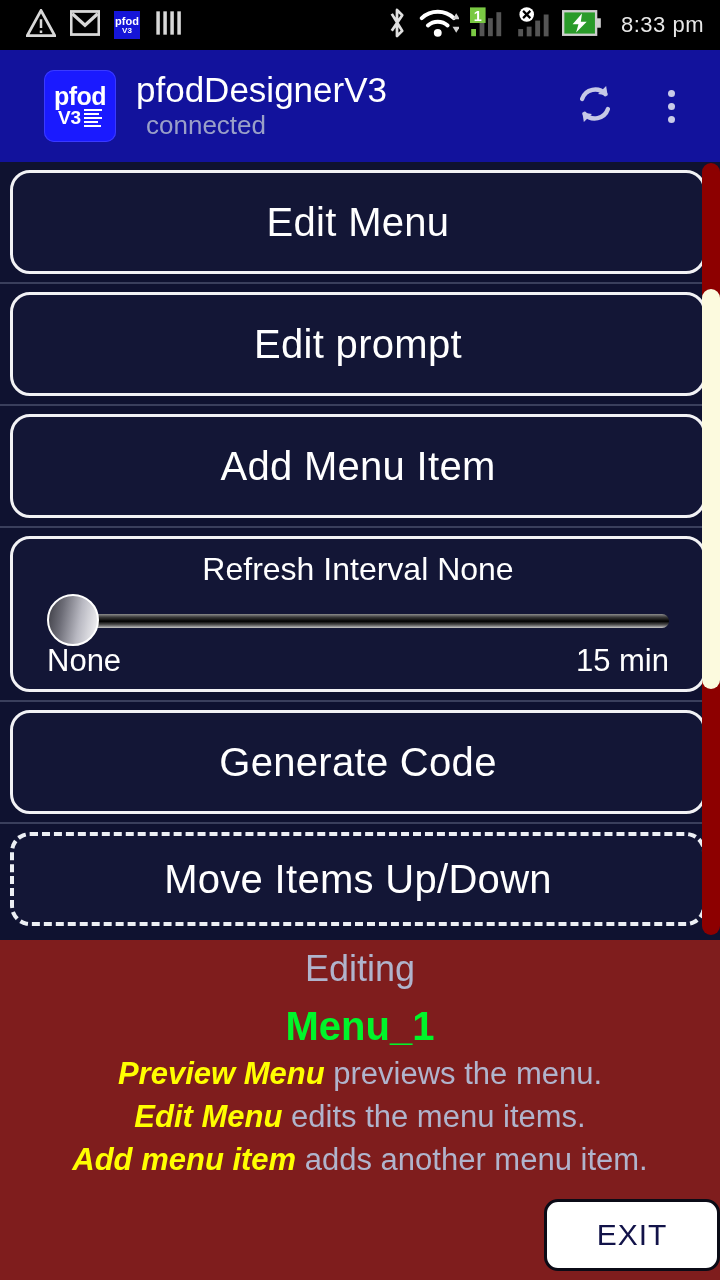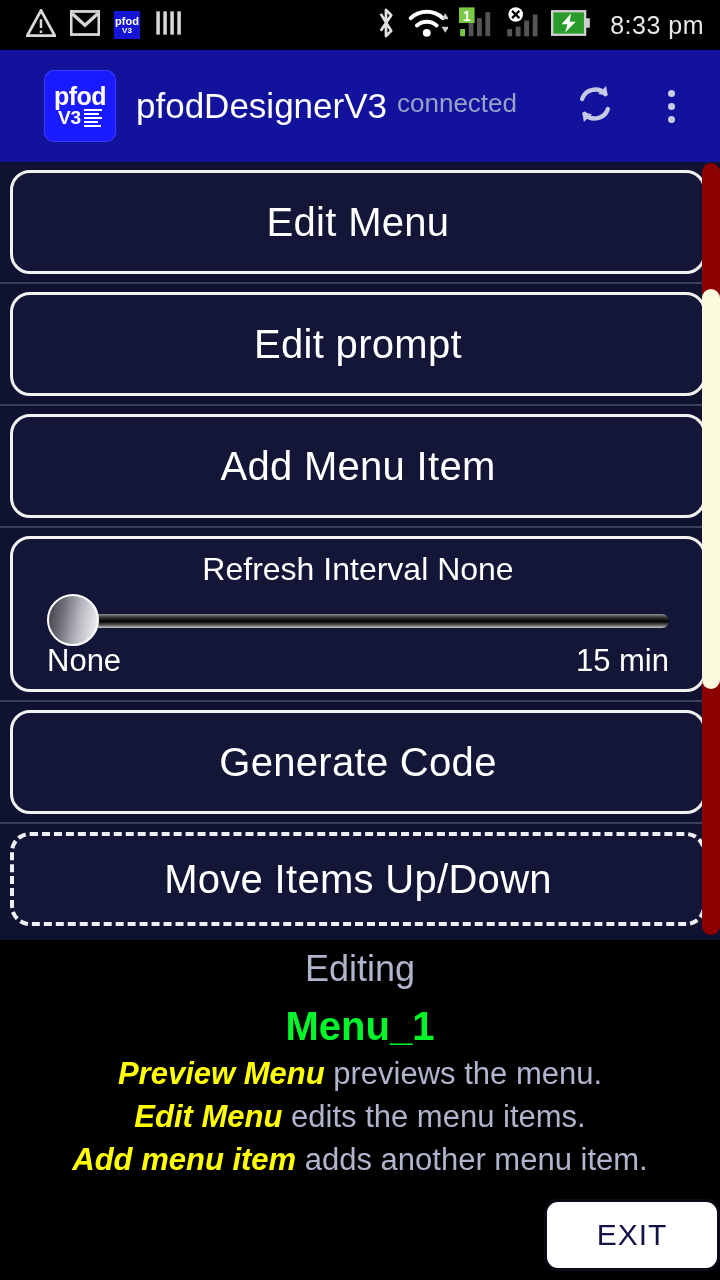--- a/index.html
+++ b/index.html
@@ -5,36 +5,36 @@
   * { margin:0; padding:0; box-sizing:border-box; }
   html, body {
     width:720px; height:1280px;
     background:#0f1230;
     font-family:"Liberation Sans", sans-serif;
     overflow:hidden;
   }
   #screen {
     position:relative;
     width:720px; height:1280px;
-    background:#000000;
+    background:#7f1d1d;
     overflow:hidden;
   }
 
   
   .statusbar {
     position:absolute; top:0; left:0;
     width:720px; height:50px;
     background:#000000;
     display:flex; align-items:center;
   }
   .sb-left { display:flex; align-items:center; gap:14px; padding-left:26px; }
   .sb-right { margin-left:auto; display:flex; align-items:center; gap:11px; padding-right:16px; }
   .sb-icon { display:block; }
   .sb-clock {
-    color:#e8e8e8; font-size:25px; letter-spacing:0.5px;
+    color:#e8e8e8; font-size:22px; letter-spacing:0.5px;
     font-family:"Liberation Sans", sans-serif; padding-left:8px; line-height:1;
   }
   .pfod-mini {
     width:26px; height:28px; background:#1515d8;
     display:flex; flex-direction:column; align-items:center; justify-content:center;
     line-height:1;
   }
   .pfod-mini .pm1 { color:#fff; font-size:11px; font-weight:bold; }
   .pfod-mini .pm2 { color:#fff; font-size:8px; font-weight:bold; }
 
@@ -55,21 +55,21 @@
   .app-logo .lg2row { display:flex; align-items:center; gap:3px; line-height:1; }
   .app-logo .lg2 { color:#ffffff; font-size:19px; font-weight:bold; }
   .lg-lines { display:flex; flex-direction:column; gap:2px; }
   .lg-lines i { display:block; height:2px; background:#fff; }
   .lg-lines i:nth-child(1){ width:18px; }
   .lg-lines i:nth-child(2){ width:15px; }
   .lg-lines i:nth-child(3){ width:18px; }
   .lg-lines i:nth-child(4){ width:14px; }
   .lg-lines i:nth-child(5){ width:17px; }
 
-  .app-titles { margin-left:20px; display:flex; flex-direction:row; justify-content:center; }
+  .app-titles { margin-left:20px; display:flex; flex-direction:column; justify-content:center; }
   .app-title { color:#ffffff; font-size:35px; line-height:1.08; }
   .app-sub { color:#9aa0c8; font-size:26px; line-height:1.15; margin-top:2px;margin-left:10px; }
   .appbar-actions { margin-left:auto; display:flex; align-items:center; gap:22px; padding-right:22px; }
   .icon-btn { width:54px; height:54px; display:flex; align-items:center; justify-content:center; }
   .kebab { display:flex; flex-direction:column; gap:6px; align-items:center; }
   .kebab span { width:7px; height:7px; border-radius:50%; background:#c9cbe8; display:block; }
 
   
   .menu-list {
     position:absolute; top:162px; left:0;

